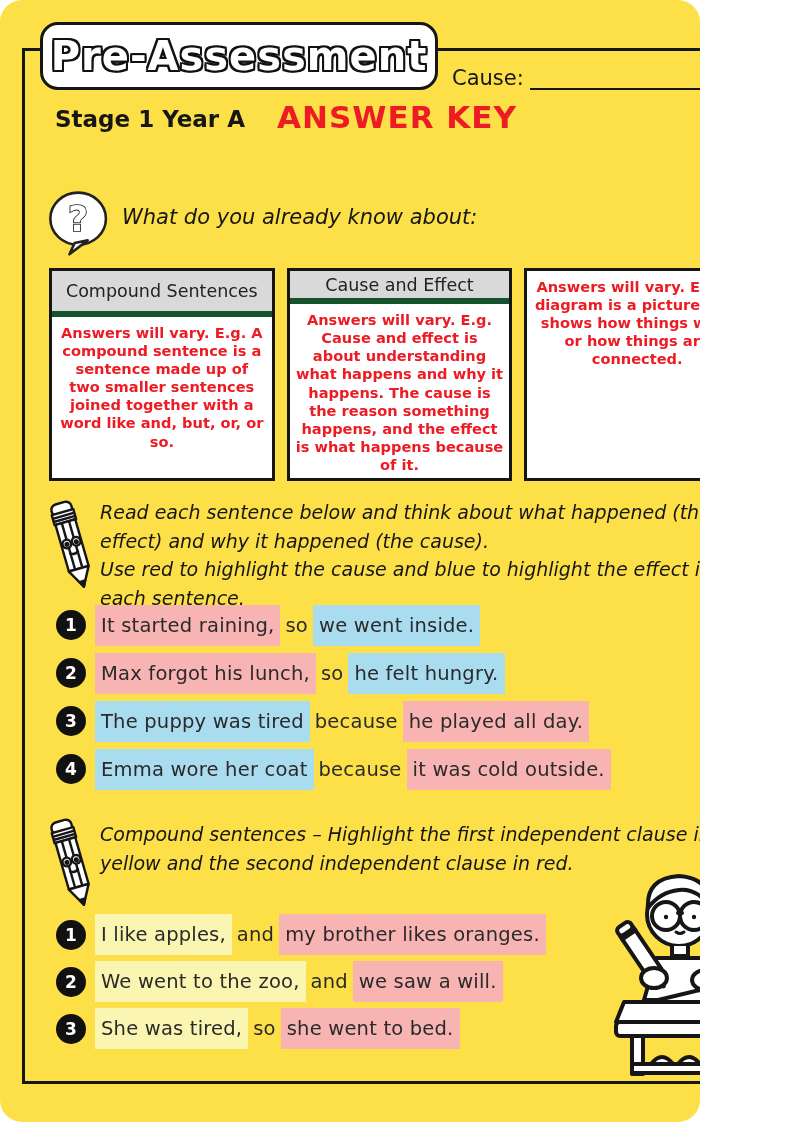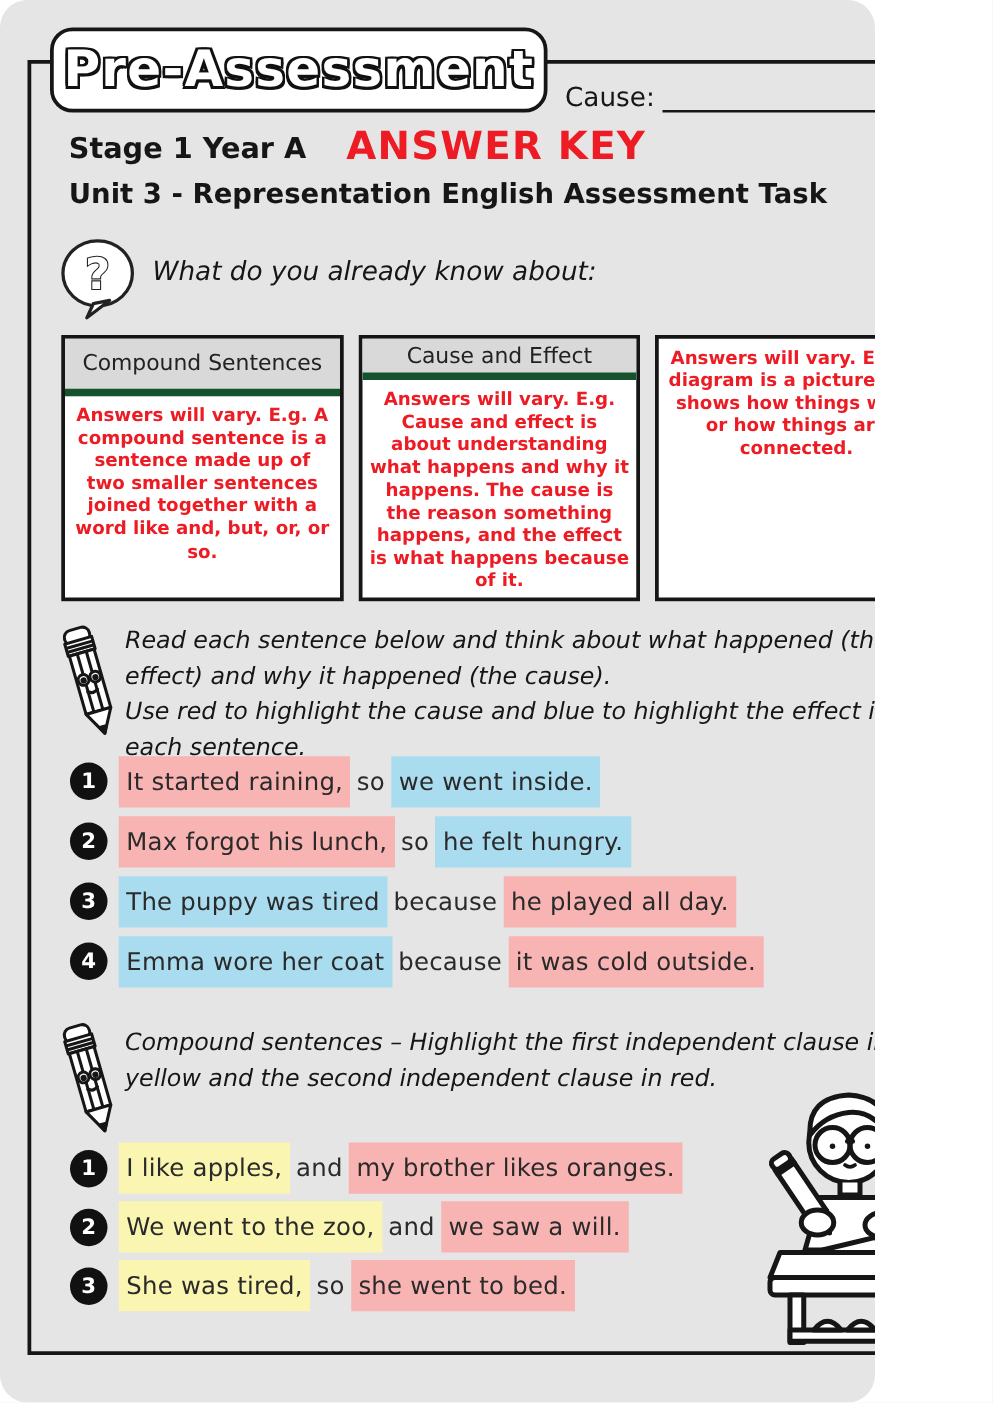--- a/index.html
+++ b/index.html
@@ -1,17 +1,17 @@
 <!DOCTYPE html>
 <html><head>
 <meta charset="utf-8">
 <style>
   html,body{margin:0;padding:0;background:#fff;}
   .sheet{
-    position:relative;width:700px;height:1122px;background:#e5e5e5;overflow:hidden;
+    position:relative;width:700px;height:1122px;background:#fde047;overflow:hidden;
     font-family:"DejaVu Sans", sans-serif;color:#161616;border-radius:22px;
   }
   
   .frame{position:absolute;left:22px;top:48px;width:742px;height:1030px;border:3px solid #161616;z-index:1;}
   
   .title-bubble{
     position:absolute;left:40px;top:22px;width:392px;height:62px;background:#fff;
     border:3px solid #161616;border-radius:18px;z-index:3;
     display:flex;align-items:center;justify-content:center;
   }
@@ -72,21 +72,20 @@
     <span class="bubble-text">Pre-Assessment</span>
   </div>
 
   <div class="name-row">
     <span class="name-label">Cause:</span>
     <span class="name-line"></span>
   </div>
 
   <div class="stage-label">Stage 1 Year A</div>
   <div class="answer-key">ANSWER KEY</div>
-  <div class="unit-title">Unit 3 - Representation English Assessment Task</div>
 
   <div class="prompt-icon">
     <svg width="66" height="70" viewBox="0 0 76 76">
       <ellipse cx="37" cy="33" rx="32" ry="30" fill="#fff" stroke="#222" stroke-width="3"></ellipse>
       <path d="M33 61 L27 74 L48 58 Z" fill="#fff" stroke="#222" stroke-width="3" stroke-linejoin="round"></path>
       <text x="37" y="47" text-anchor="middle" font-family="DejaVu Sans, sans-serif" font-size="40" font-weight="bold" fill="#fff" stroke="#222" stroke-width="2" paint-order="stroke">?</text>
     </svg>
   </div>
   <div class="prompt-text">What do you already know about:</div>
 

